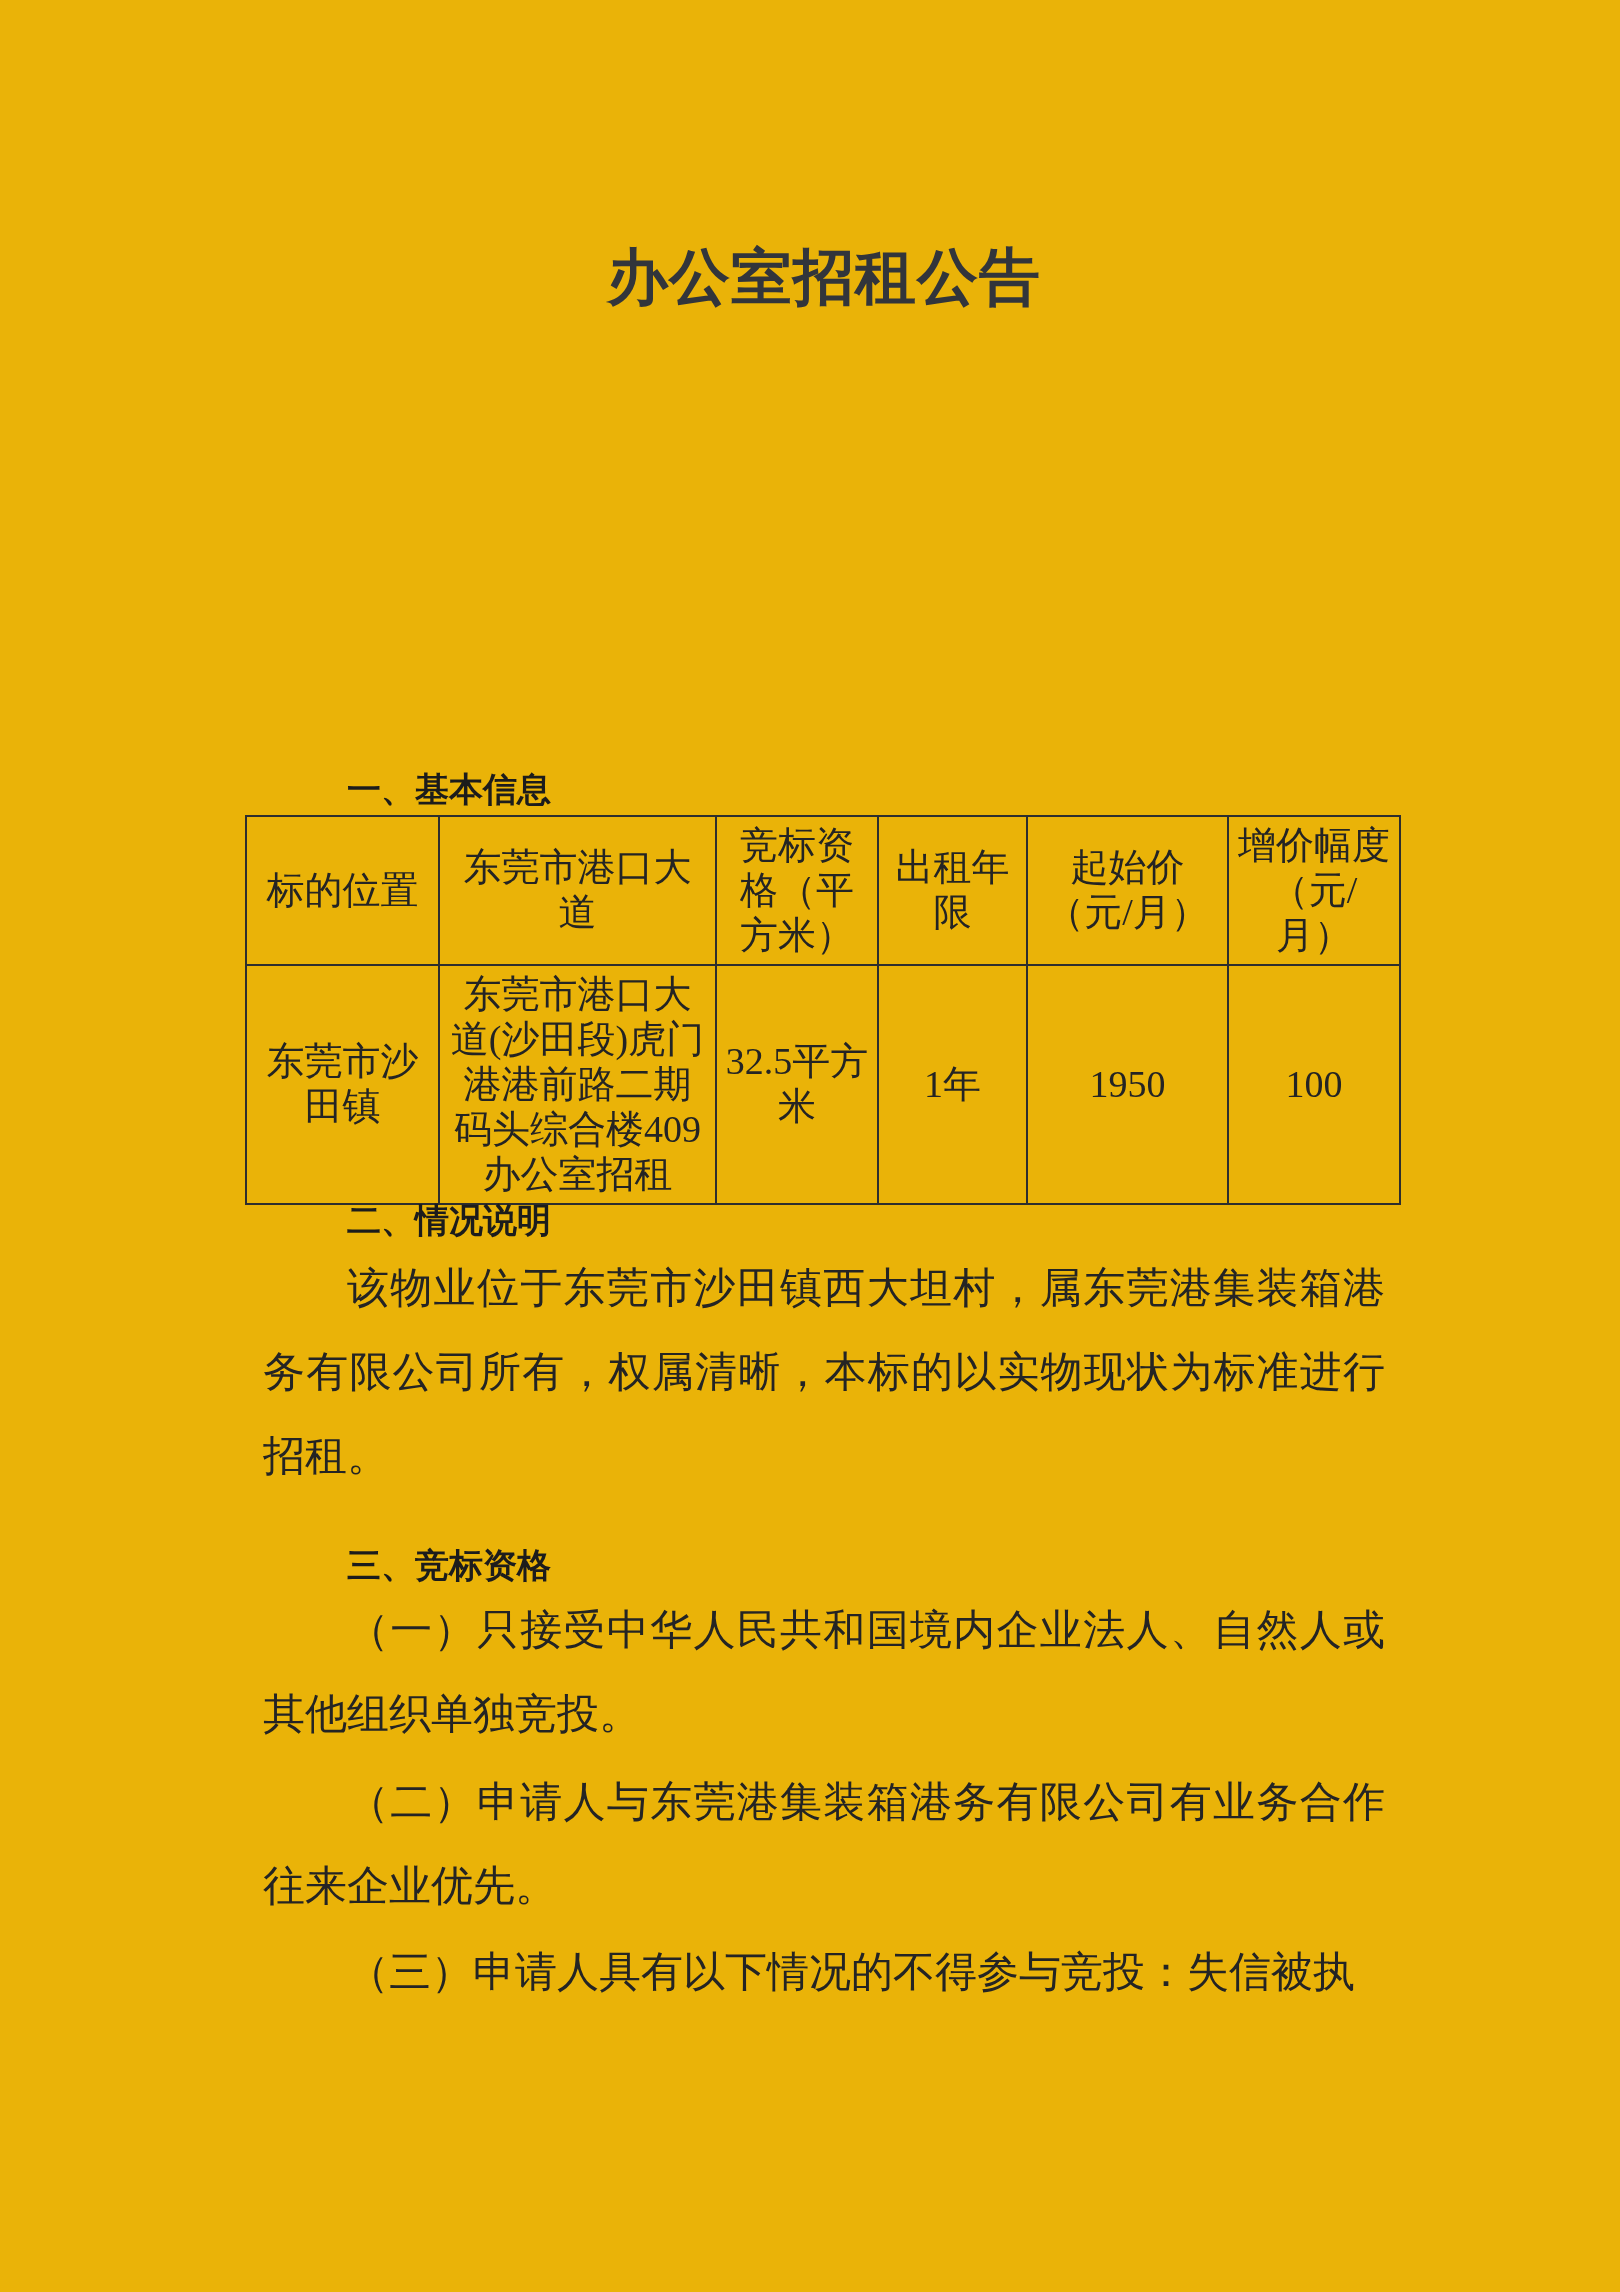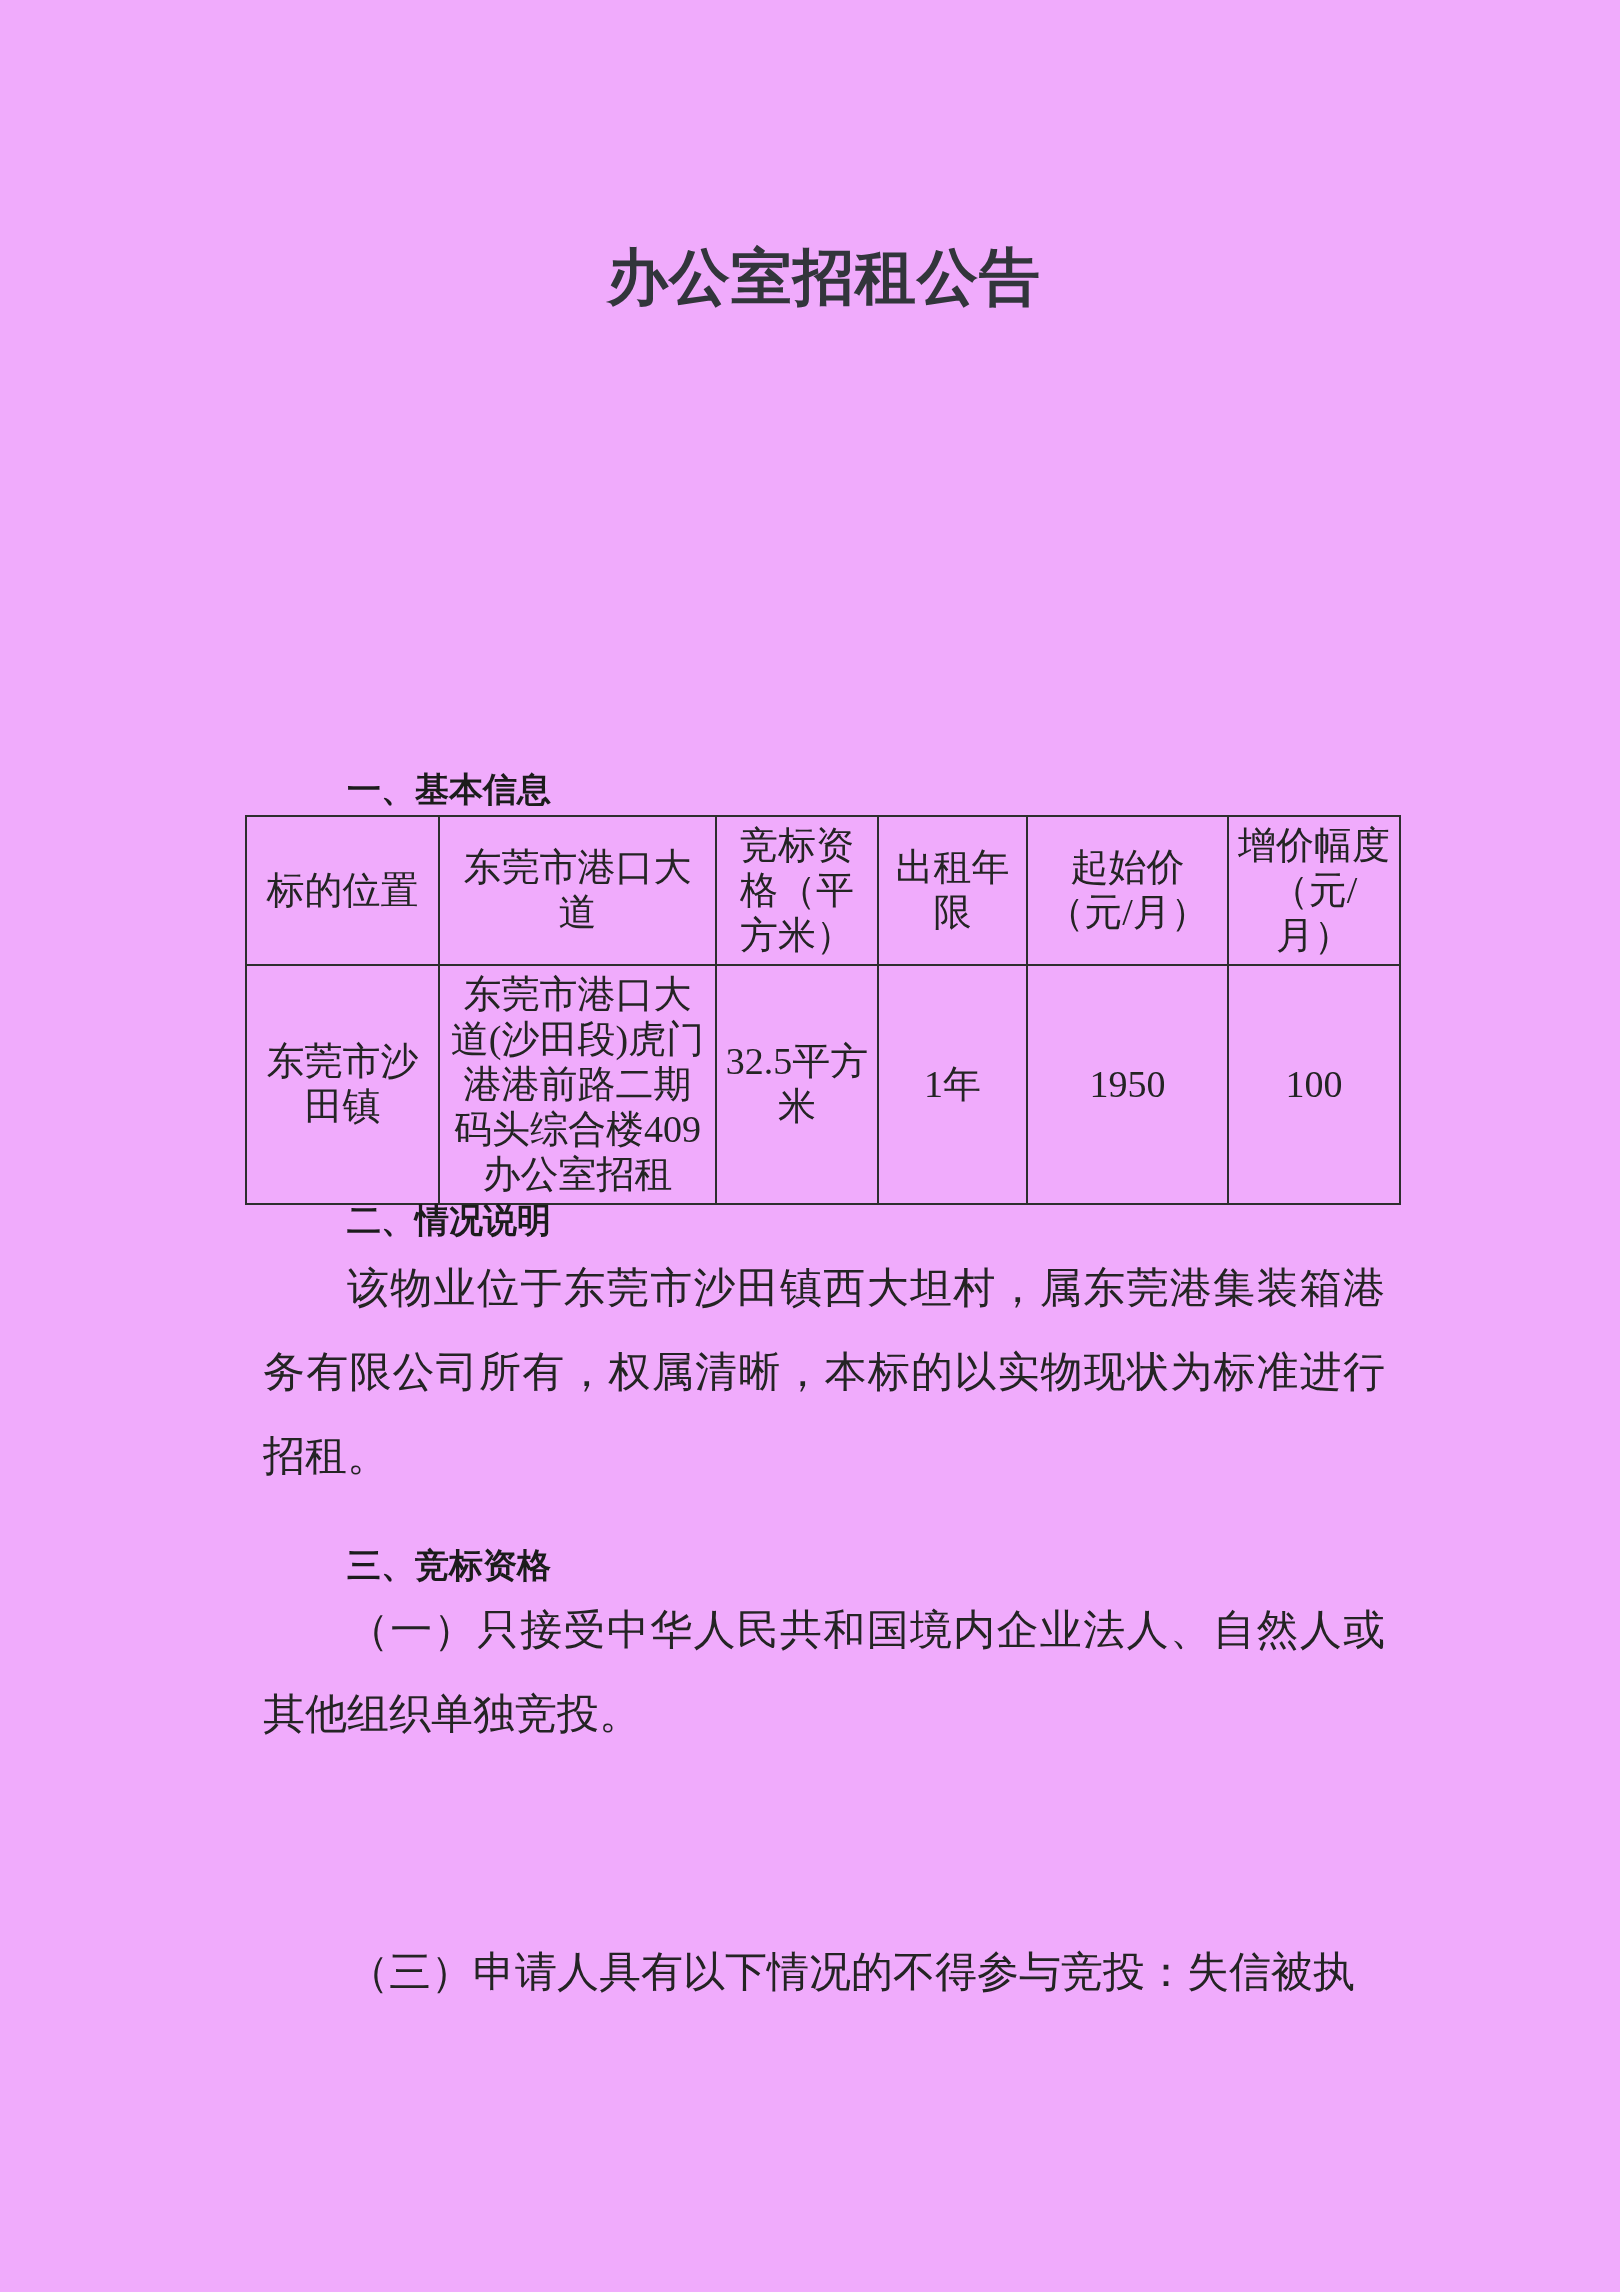--- a/index.html
+++ b/index.html
@@ -4,21 +4,21 @@
 <style>
   html, body {
     margin: 0;
     padding: 0;
     background: #ffffff;
   }
   .page {
     position: relative;
     width: 1620px;
     height: 2293px;
-    background: #f0abfc;
+    background: #eab308;
     overflow: hidden;
     font-family: "Liberation Serif", serif;
     color: #222222;
   }
   
   .doc-title {
     position: absolute;
     top: 239px;
     left: 263px;
     width: 1122px;
@@ -141,17 +141,18 @@
   </table>
 
   <h2 class="heading h2">二、情况说明</h2>
 
   <p class="para p2">该物业位于东莞市沙田镇西大坦村，属东莞港集装箱港务有限公司所有，权属清晰，本标的以实物现状为标准进行招租。</p>
 
   <h2 class="heading h3">三、竞标资格</h2>
 
   <p class="para p3">（一）只接受中华人民共和国境内企业法人、自然人或其他组织单独竞投。</p>
 
+  <p class="para p4">（二）申请人与东莞港集装箱港务有限公司有业务合作往来企业优先。</p>
 
   <p class="para p5">（三）申请人具有以下情况的不得参与竞投：失信被执</p>
 
 </div>
 
 
 </body></html>

